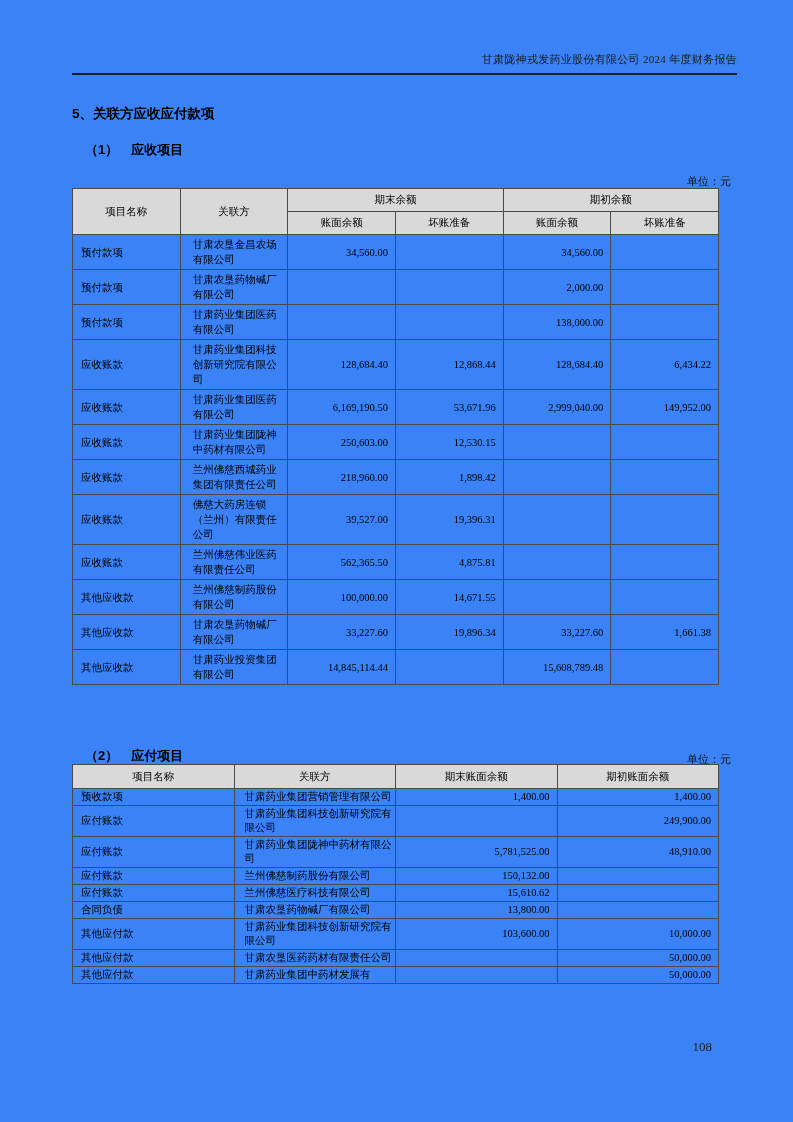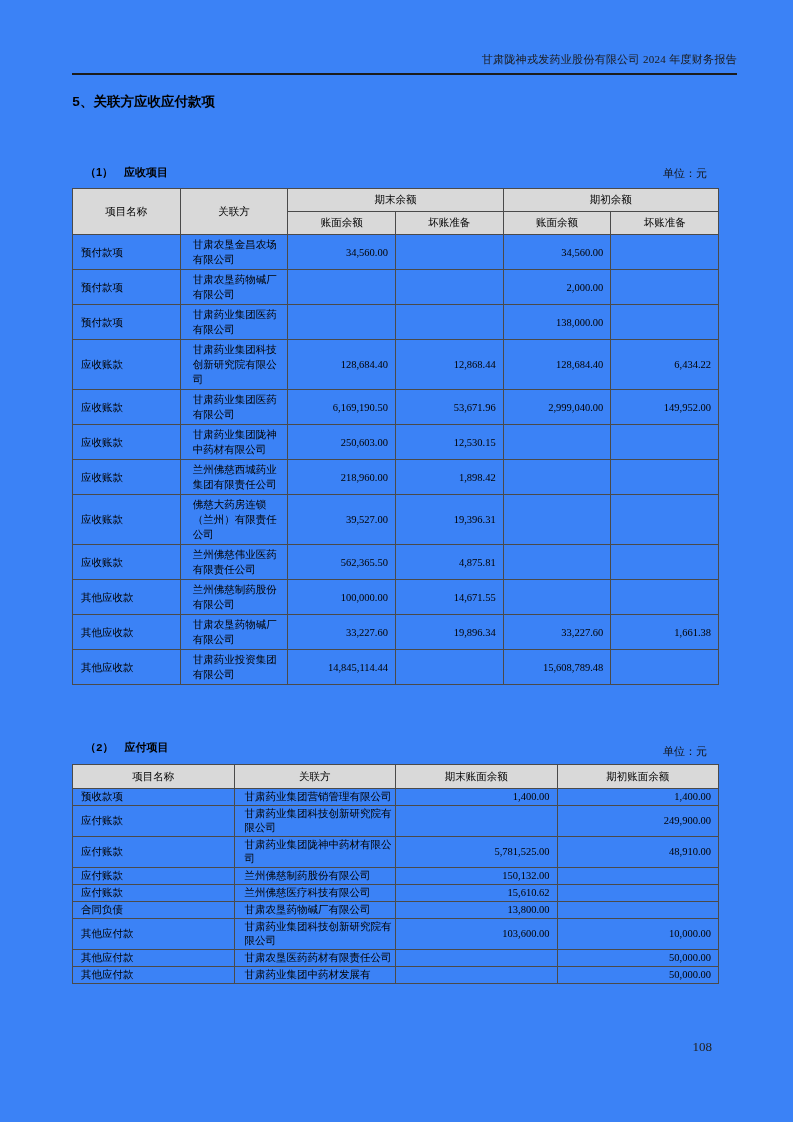--- a/index.html
+++ b/index.html
@@ -15,34 +15,34 @@
   .doc-header{
     position:absolute;top:52px;left:72px;width:665px;
     text-align:right;font-size:11px;color:#1a1a1a;letter-spacing:.3px;
   }
   .header-rule{
     position:absolute;top:73px;left:72px;width:665px;height:0;
     border-top:2px solid #1c1c1c;
   }
   
   .section-title{
-    position:absolute;top:93px;left:72px;
-    font-family:Liberation Mono, monospace;
+    position:absolute;top:105px;left:72px;
+    font-family:Liberation Sans, sans-serif;
     font-size:13.5px;font-weight:bold;color:#000;
   }
   .subsection-title{
     position:absolute;left:85px;
     font-family:"Liberation Sans","DejaVu Sans",sans-serif;
-    font-size:11px;font-weight:bold;color:#000;margin-top:24px;
+    font-size:13px;font-weight:bold;color:#000;
   }
   .sub-1{top:141px;}
-  .sub-2{top:716px;font-family:Liberation Mono, monospace;}
+  .sub-2{top:747px;}
   .unit-label{
-    position:absolute;left:60px;width:647px;
-    text-align:right;font-size:11px;color:#111;
+    position:absolute;left:84px;width:647px;
+    text-align:right;font-size:11px;color:#111;margin-top:8px;
   }
   .unit-1{top:166px;}
   .unit-2{top:744px;}
   
   .fin-table{
     position:absolute;left:72px;width:647px;
     border-collapse:collapse;table-layout:fixed;
     font-size:10.5px;color:#000;
   }
   .t1{top:188px;}

